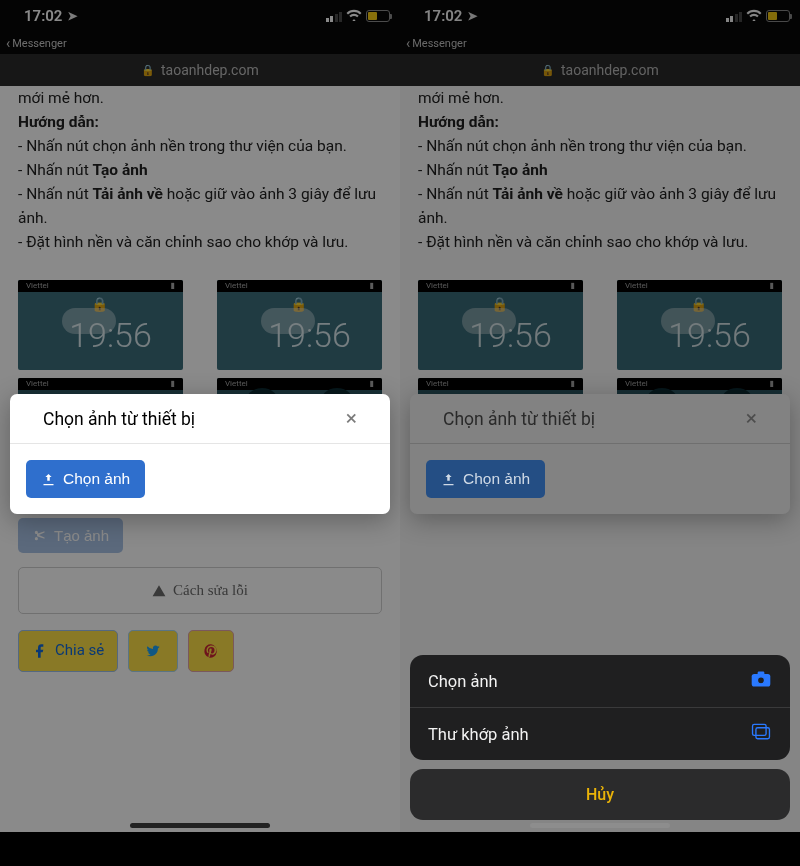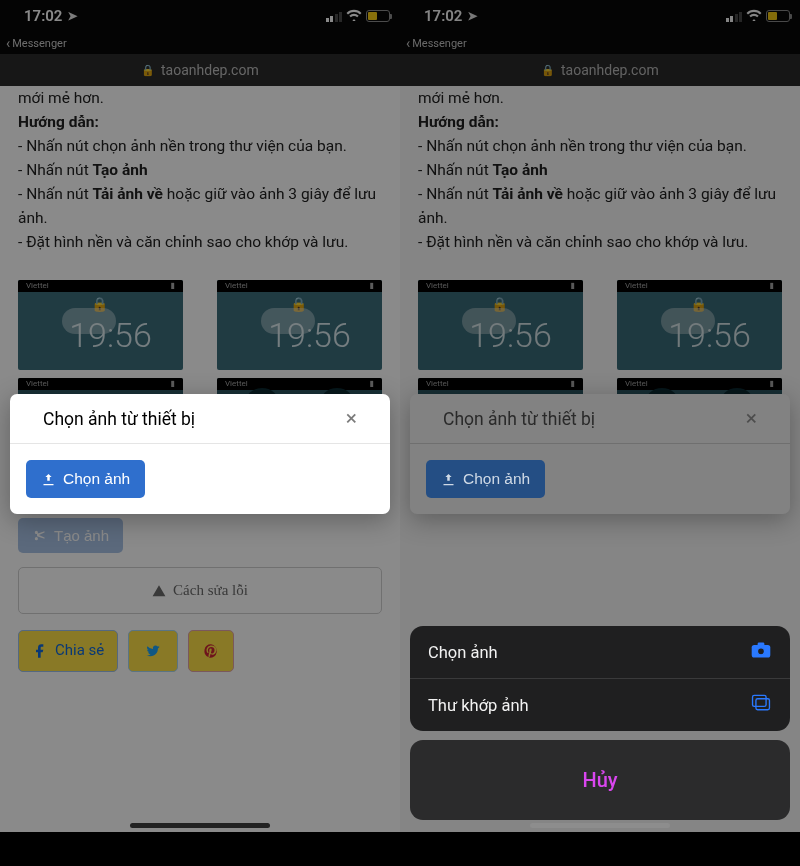--- a/index.html
+++ b/index.html
@@ -162,21 +162,21 @@
   .sheet-item{
     display:flex; justify-content:space-between; align-items:center;
     padding:14px 18px; font-size:16.5px;
   }
   .sheet-item + .sheet-item{ border-top:1px solid #3a3a3b;}
   .sheet-item .ic{ color:#2a79ff; }
   .sheet-item .ic svg{ width:22px; height:20px; fill:none; stroke:#2a79ff; stroke-width:1.6;}
   .sheet-item .dots{ color:#2a79ff; font-size:22px; letter-spacing:1px; font-weight:700; line-height:.6;}
   .sheet-cancel{
     margin-top:9px; background:#2b2b2c; border-radius:13px;
-    text-align:center; padding:28px; font-size:20px; color:#d946ef; font-weight:500;
+    text-align:center; padding:16px; font-size:16px; color:#eab308; font-weight:500;
   }
 
   .screen.right .dim{ background:rgba(0,0,0,.48);}
 </style>
 </head>
 <body>
 
 <div class="screen">
   <div class="status-bar">
     <div class="status-left">

